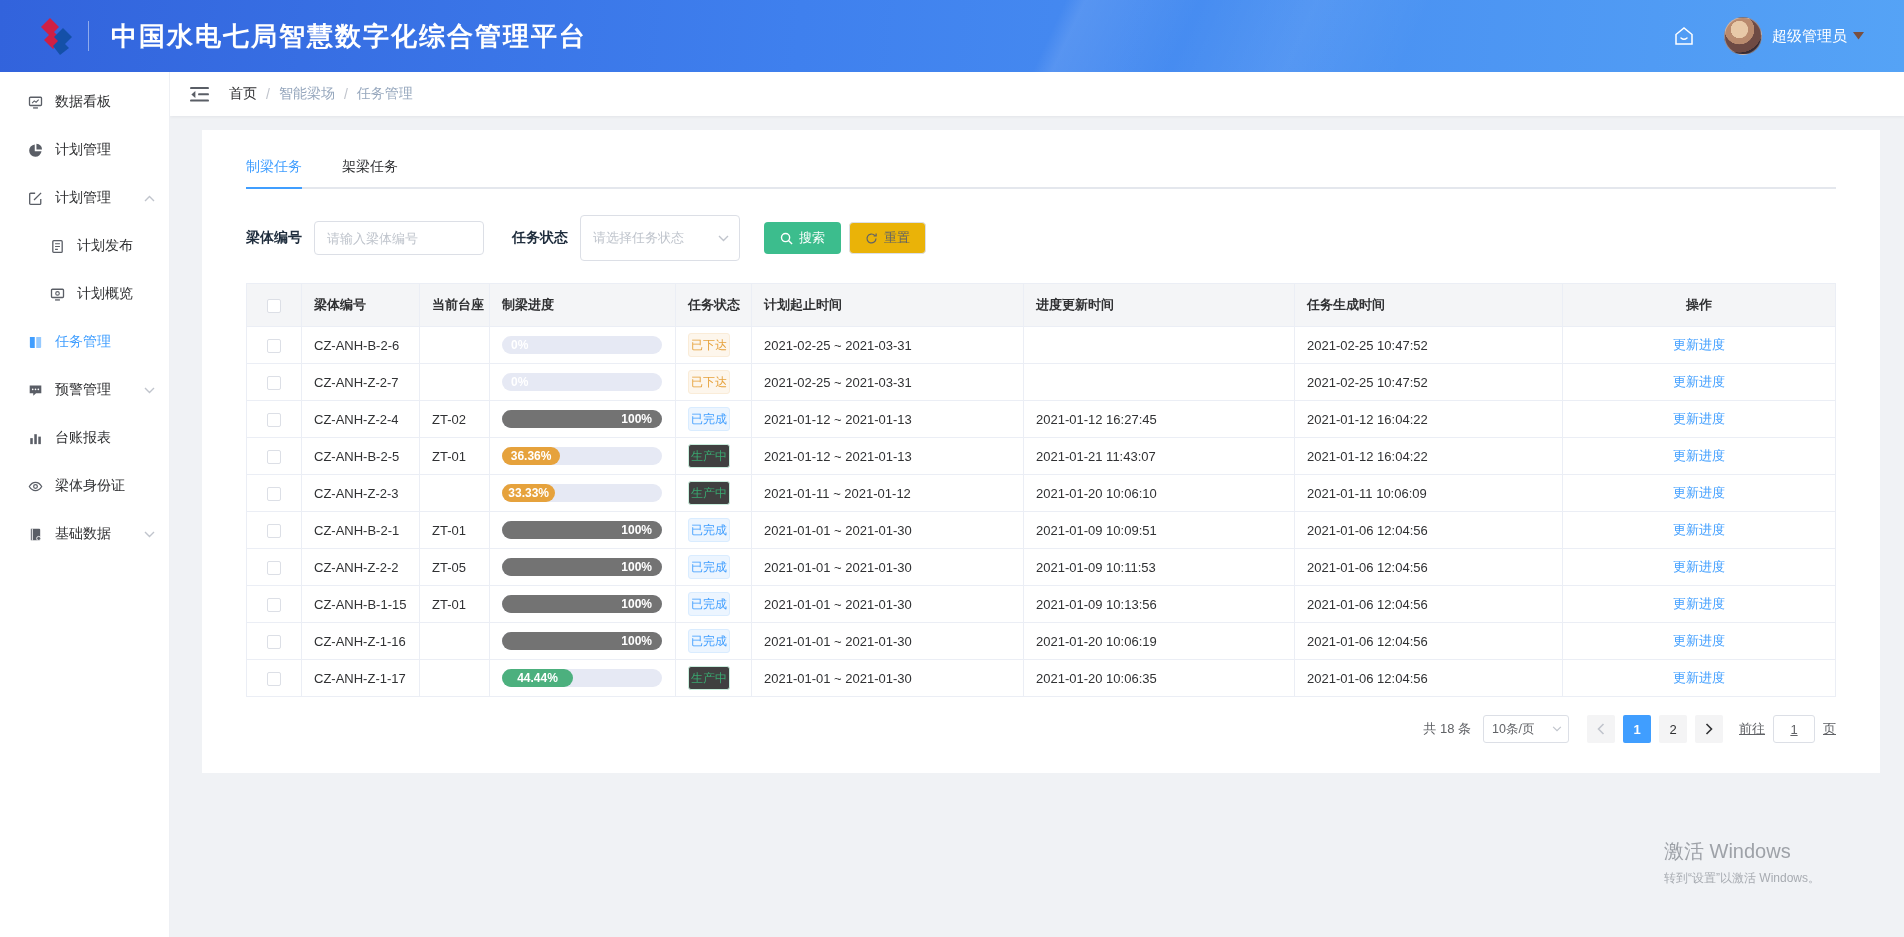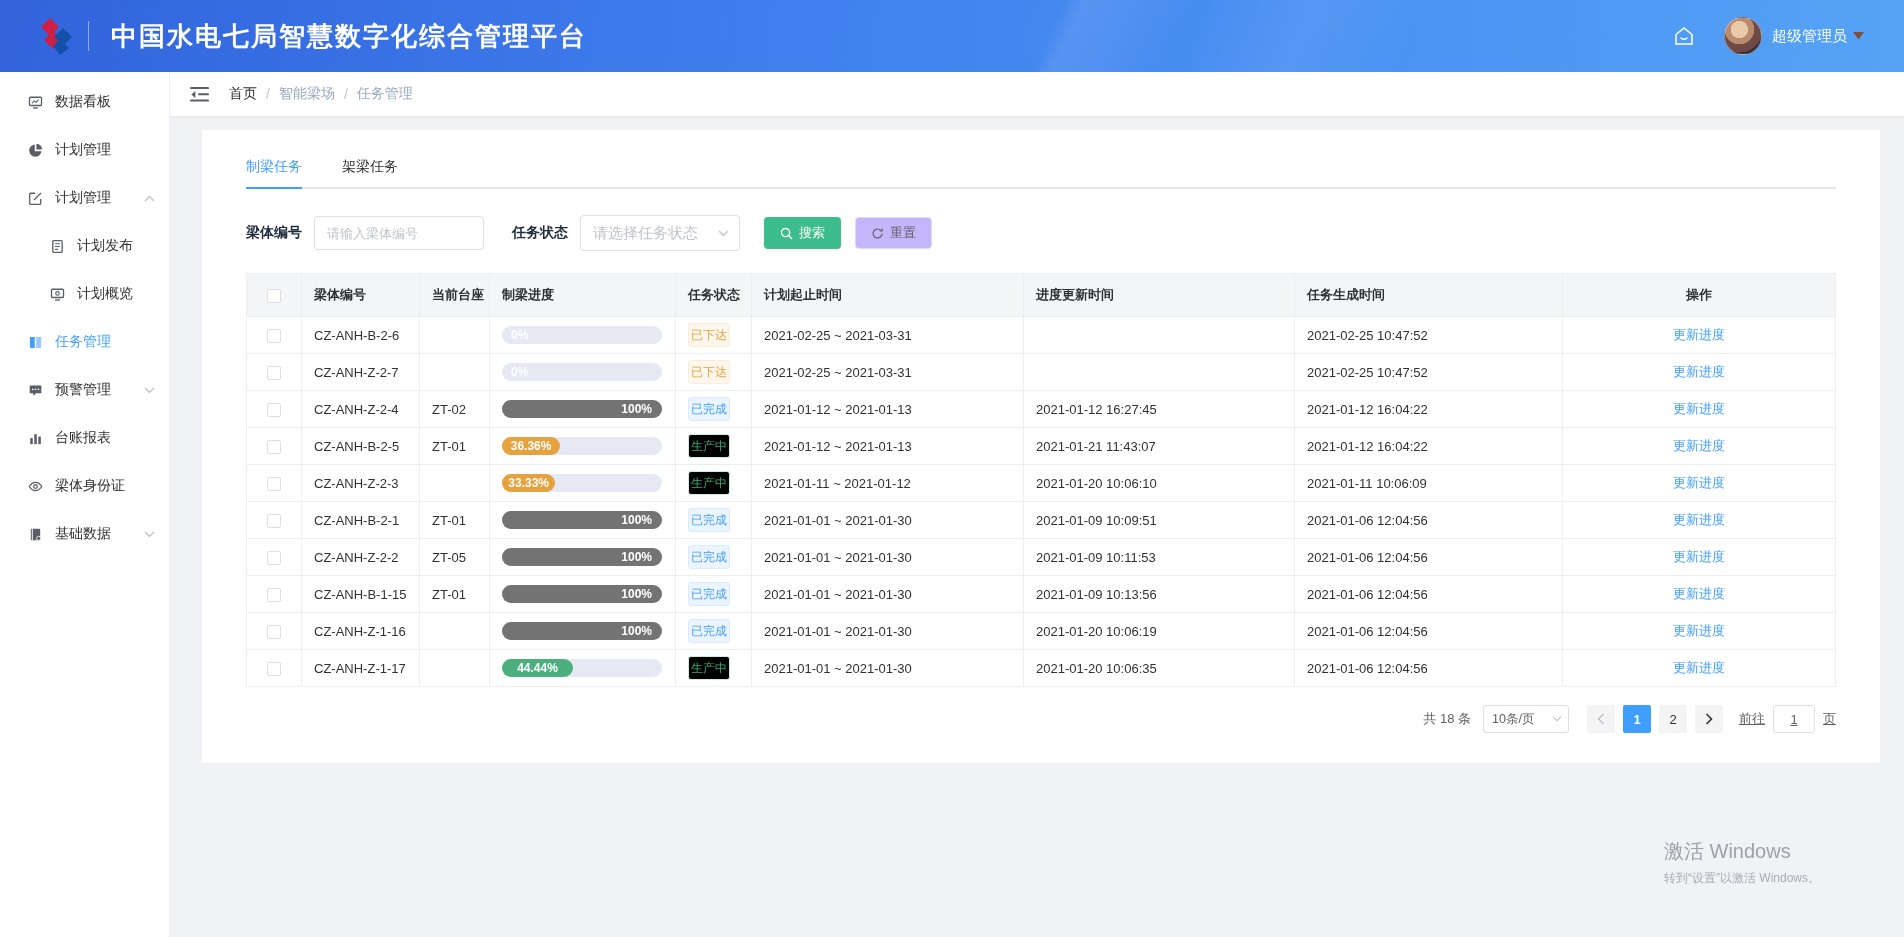--- a/index.html
+++ b/index.html
@@ -53,29 +53,29 @@
   .tab { font-size:14px; padding:12px 0 11px; margin-right:40px; cursor:pointer; color:#303133;
     border-bottom:2px solid transparent; margin-bottom:-2px; }
   .tab.active { color:#409eff; border-bottom-color:#409eff; }
 
   
   .filter-row { margin-top:26px; display:flex; align-items:center; }
   .f-label { font-size:14px; font-weight:bold; color:#1f2d3d; margin-right:12px; }
   .f-input { width:170px; height:34px; border:1px solid #dcdfe6; border-radius:4px; padding:0 12px;
     font-size:13px; color:#606266; outline:none; font-family:inherit; }
   .f-input::placeholder { color:#bfc4cc; }
-  .f-select { width:160px; height:36px; border:1px solid #dcdfe6; border-radius:4px; padding:0 10px 0 12px;
-    font-size:15px; color:#bfc4cc; display:flex; align-items:center; cursor:pointer; margin-left:0; }
+  .f-select { width:160px; height:46px; border:1px solid #dcdfe6; border-radius:4px; padding:0 10px 0 12px;
+    font-size:13px; color:#bfc4cc; display:flex; align-items:center; cursor:pointer; margin-left:0; }
   .f-select .sel-text { flex:1; }
   .gap28 { width:28px; }
   .btn { height:32px; border-radius:4px; font-size:13px; display:flex; align-items:center;
     padding:4px 15px; cursor:pointer; border:1px solid transparent; }
   .btn svg { margin-right:6px; }
   .btn-search { background:#3cbd8d; color:#fff; margin-left:24px; }
-  .btn-reset { background:#c4b5fd; color:#606266; border-color:#dcdfe6; margin-left:14px;text-align:center; }
+  .btn-reset { background:#eab308; color:#606266; border-color:#dcdfe6; margin-left:8px;text-align:center; }
 
   
   .data-table { margin-top:22px; width:100%; border-collapse:collapse; table-layout:fixed;
     border:1px solid #ebeef5; font-size:13px; }
   .data-table th, .data-table td { border:1px solid #ebeef5; padding:0 12px; text-align:left;
     white-space:nowrap; overflow:hidden; }
   .data-table th { height:43px; background:#f4f5f7; color:#303133; font-weight:bold; }
   .data-table td { height:37px; color:#303133; }
   .c-check { text-align:center !important; }
   .c-center { text-align:center !important; }
@@ -86,21 +86,21 @@
     text-align:center; min-width:52px; font-weight:bold; }
   .p-fill.blue { background:#737373; }
   .p-fill.orange { background:#e6a23c; }
   .p-fill.green { background:#4cb07e; }
   .p-fill.full { text-align:right; padding-right:10px; }
   .p-label.on-track { position:absolute; left:9px; top:0; color:#fff; font-size:12px; line-height:18px; font-weight:bold; }
   .badge { display:inline-block; height:24px; line-height:22px; padding:0 2px; border-radius:3px;
     font-size:12px; border:1px solid; }
   .badge-issued { color:#e6a23c; background:#fdf6ec; border-color:#faecd8; }
   .badge-done { color:#409eff; background:#ecf5ff; border-color:#d9ecff; }
-  .badge-producing { color:#39a870; background:#000000; border-color:#c9eedd; }
+  .badge-producing { color:#39a870; background:#404040; border-color:#c9eedd; }
   .action-link { color:#409eff; cursor:pointer; }
 
   
   .pagination { margin-top:18px; display:flex; justify-content:flex-end; align-items:center;
     font-size:13px; color:#606266; }
   .pg-total { margin-right:12px; }
   .pg-size { width:86px; height:28px; border:1px solid #dcdfe6; border-radius:3px; display:flex;
     align-items:center; padding:0 6px 0 8px; cursor:pointer; margin-right:14px; color:#606266; }
   .pg-size .sel-text { flex:1; font-size:12.5px; }
   .pg-btn { min-width:28px; height:28px; border-radius:2px; background:#f4f4f5; margin:0 4px;

